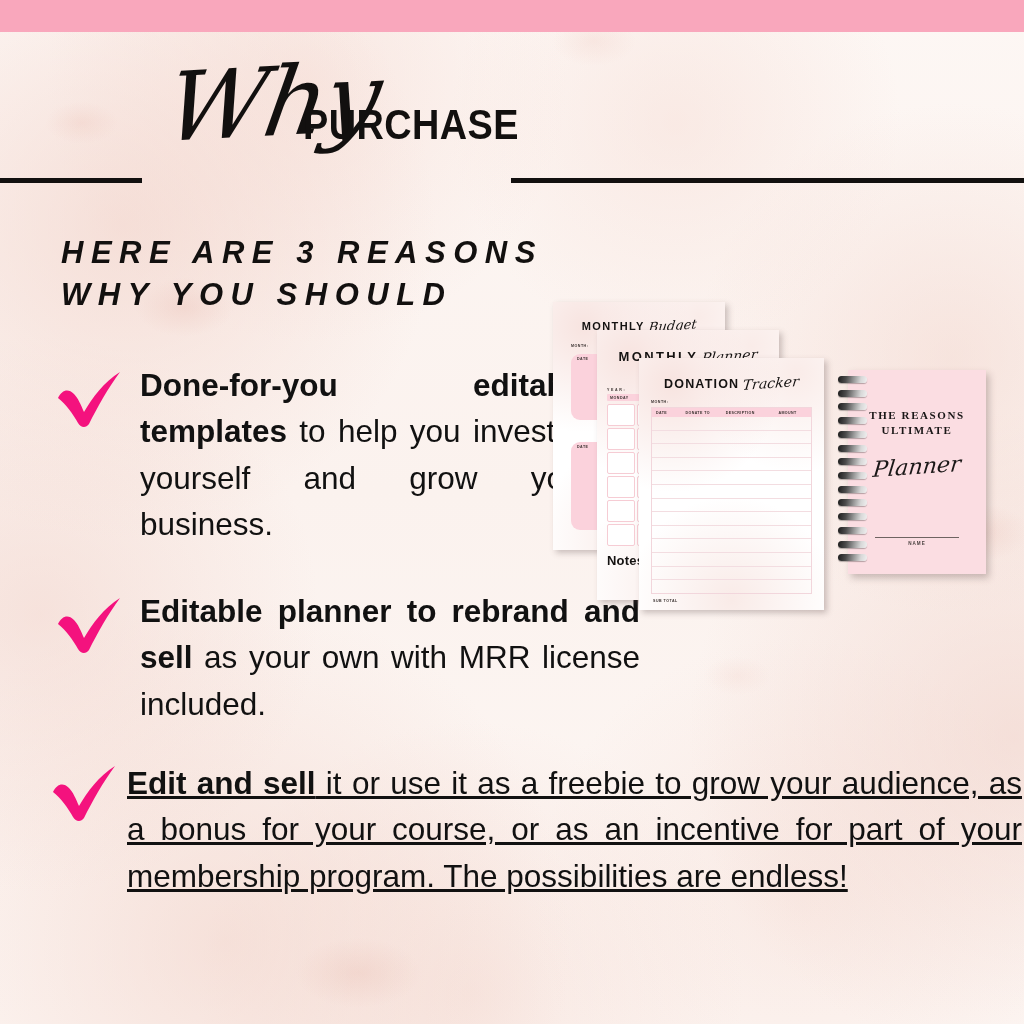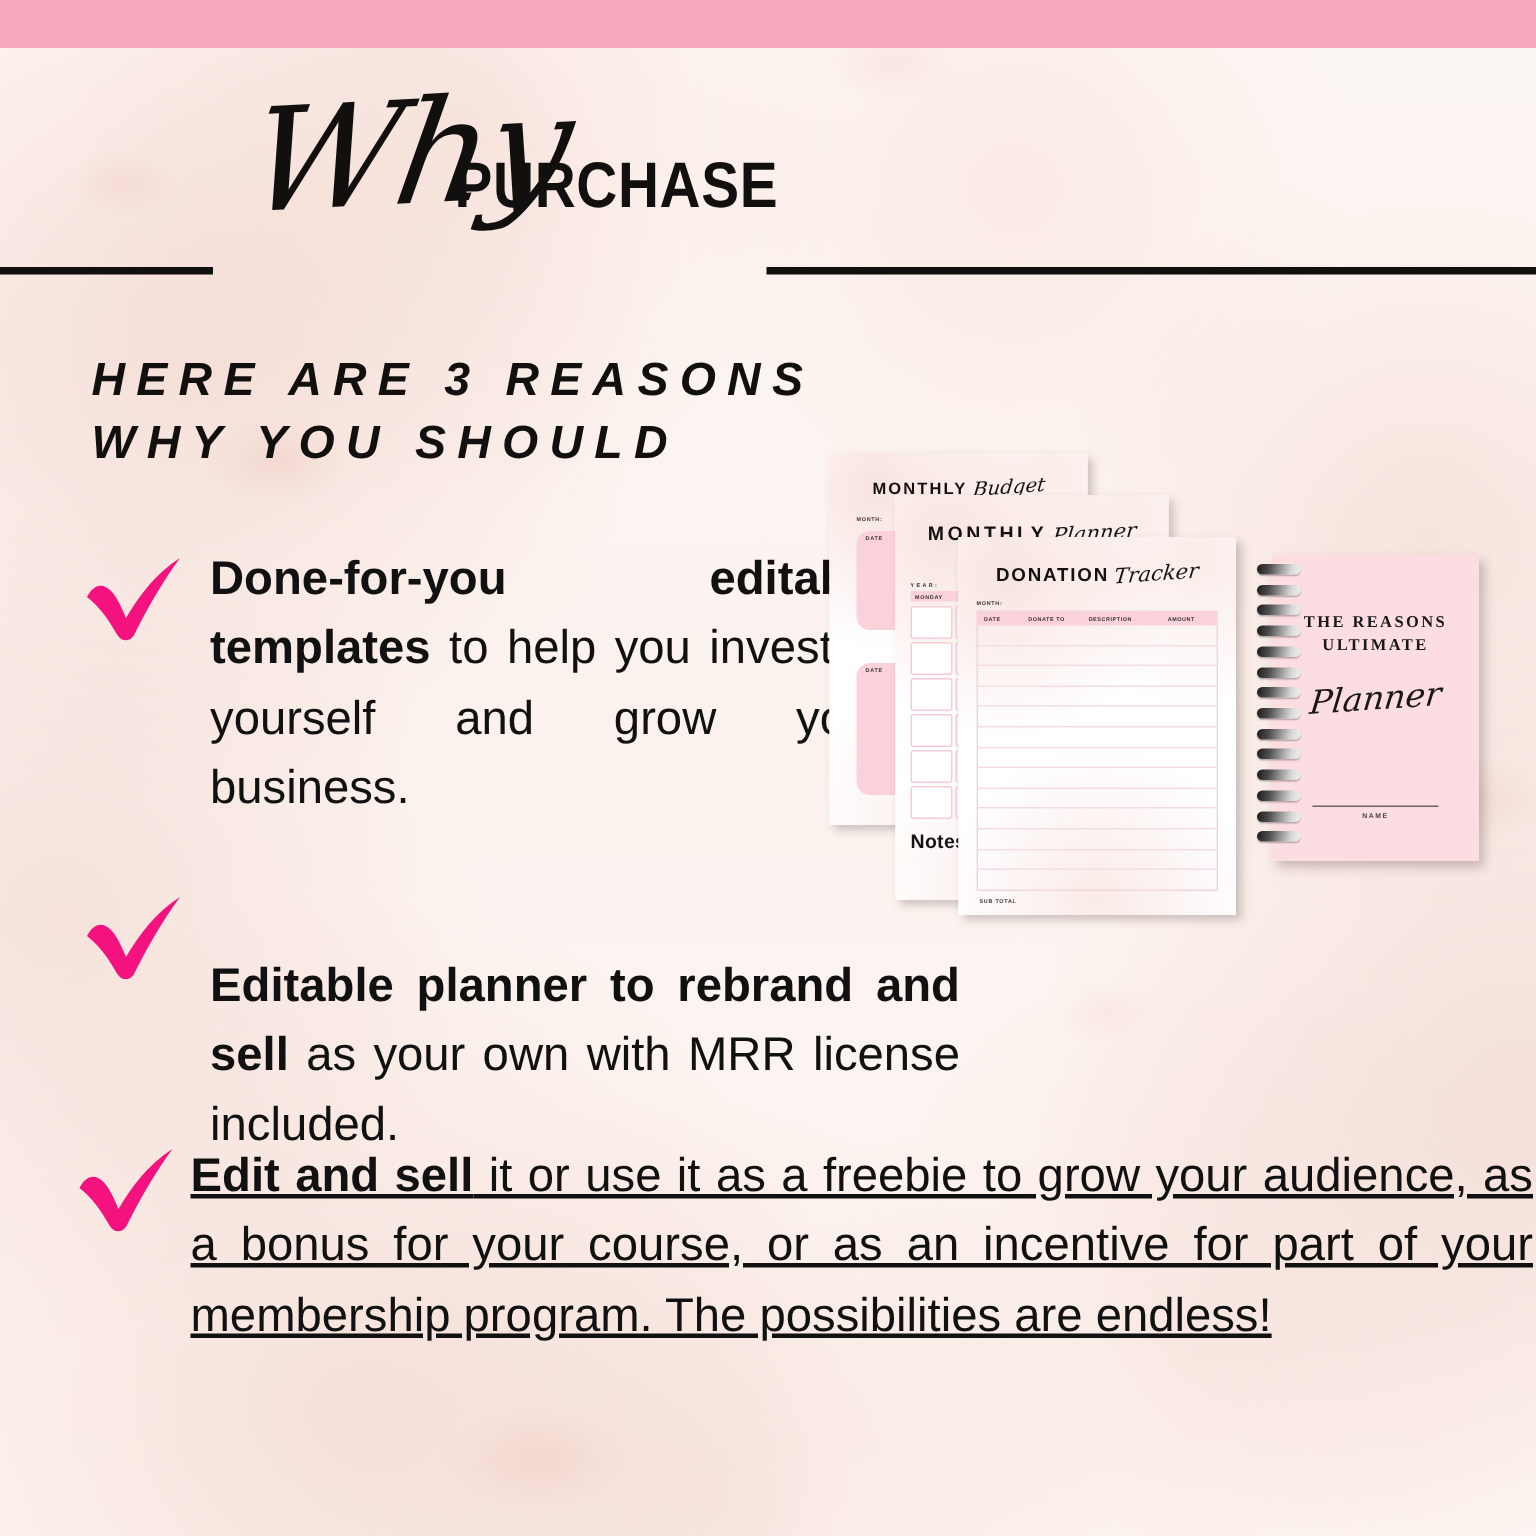--- a/index.html
+++ b/index.html
@@ -80,21 +80,21 @@
     font-family:"Liberation Sans", sans-serif;
     font-size:31.5px;line-height:1.47;color:#111;
     text-align:justify;
   }
   .btxt b{font-weight:700;}
   .b1{left:52px;top:362px;}
   .b1 .tick{left:0;top:6px;}
   .b1 .btxt{left:88px;top:0;width:452px;}
   .b2{left:52px;top:588px;}
   .b2 .tick{left:0;top:6px;}
-  .b2 .btxt{left:88px;top:0;width:500px;margin-top:45px;}
+  .b2 .btxt{left:88px;top:0;width:500px;}
   .b3{left:47px;top:760px;}
   .b3 .tick{left:0;top:2px;}
   .b3 .btxt{left:80px;top:0;width:895px;text-decoration:underline;}
 
   
   .mock{position:absolute;background:#fff;}
   .shadow-r{box-shadow:3px 3px 6px rgba(90,70,70,.30);}
 
   
   .sheet-budget{left:553px;top:302px;width:172px;height:248px;}

